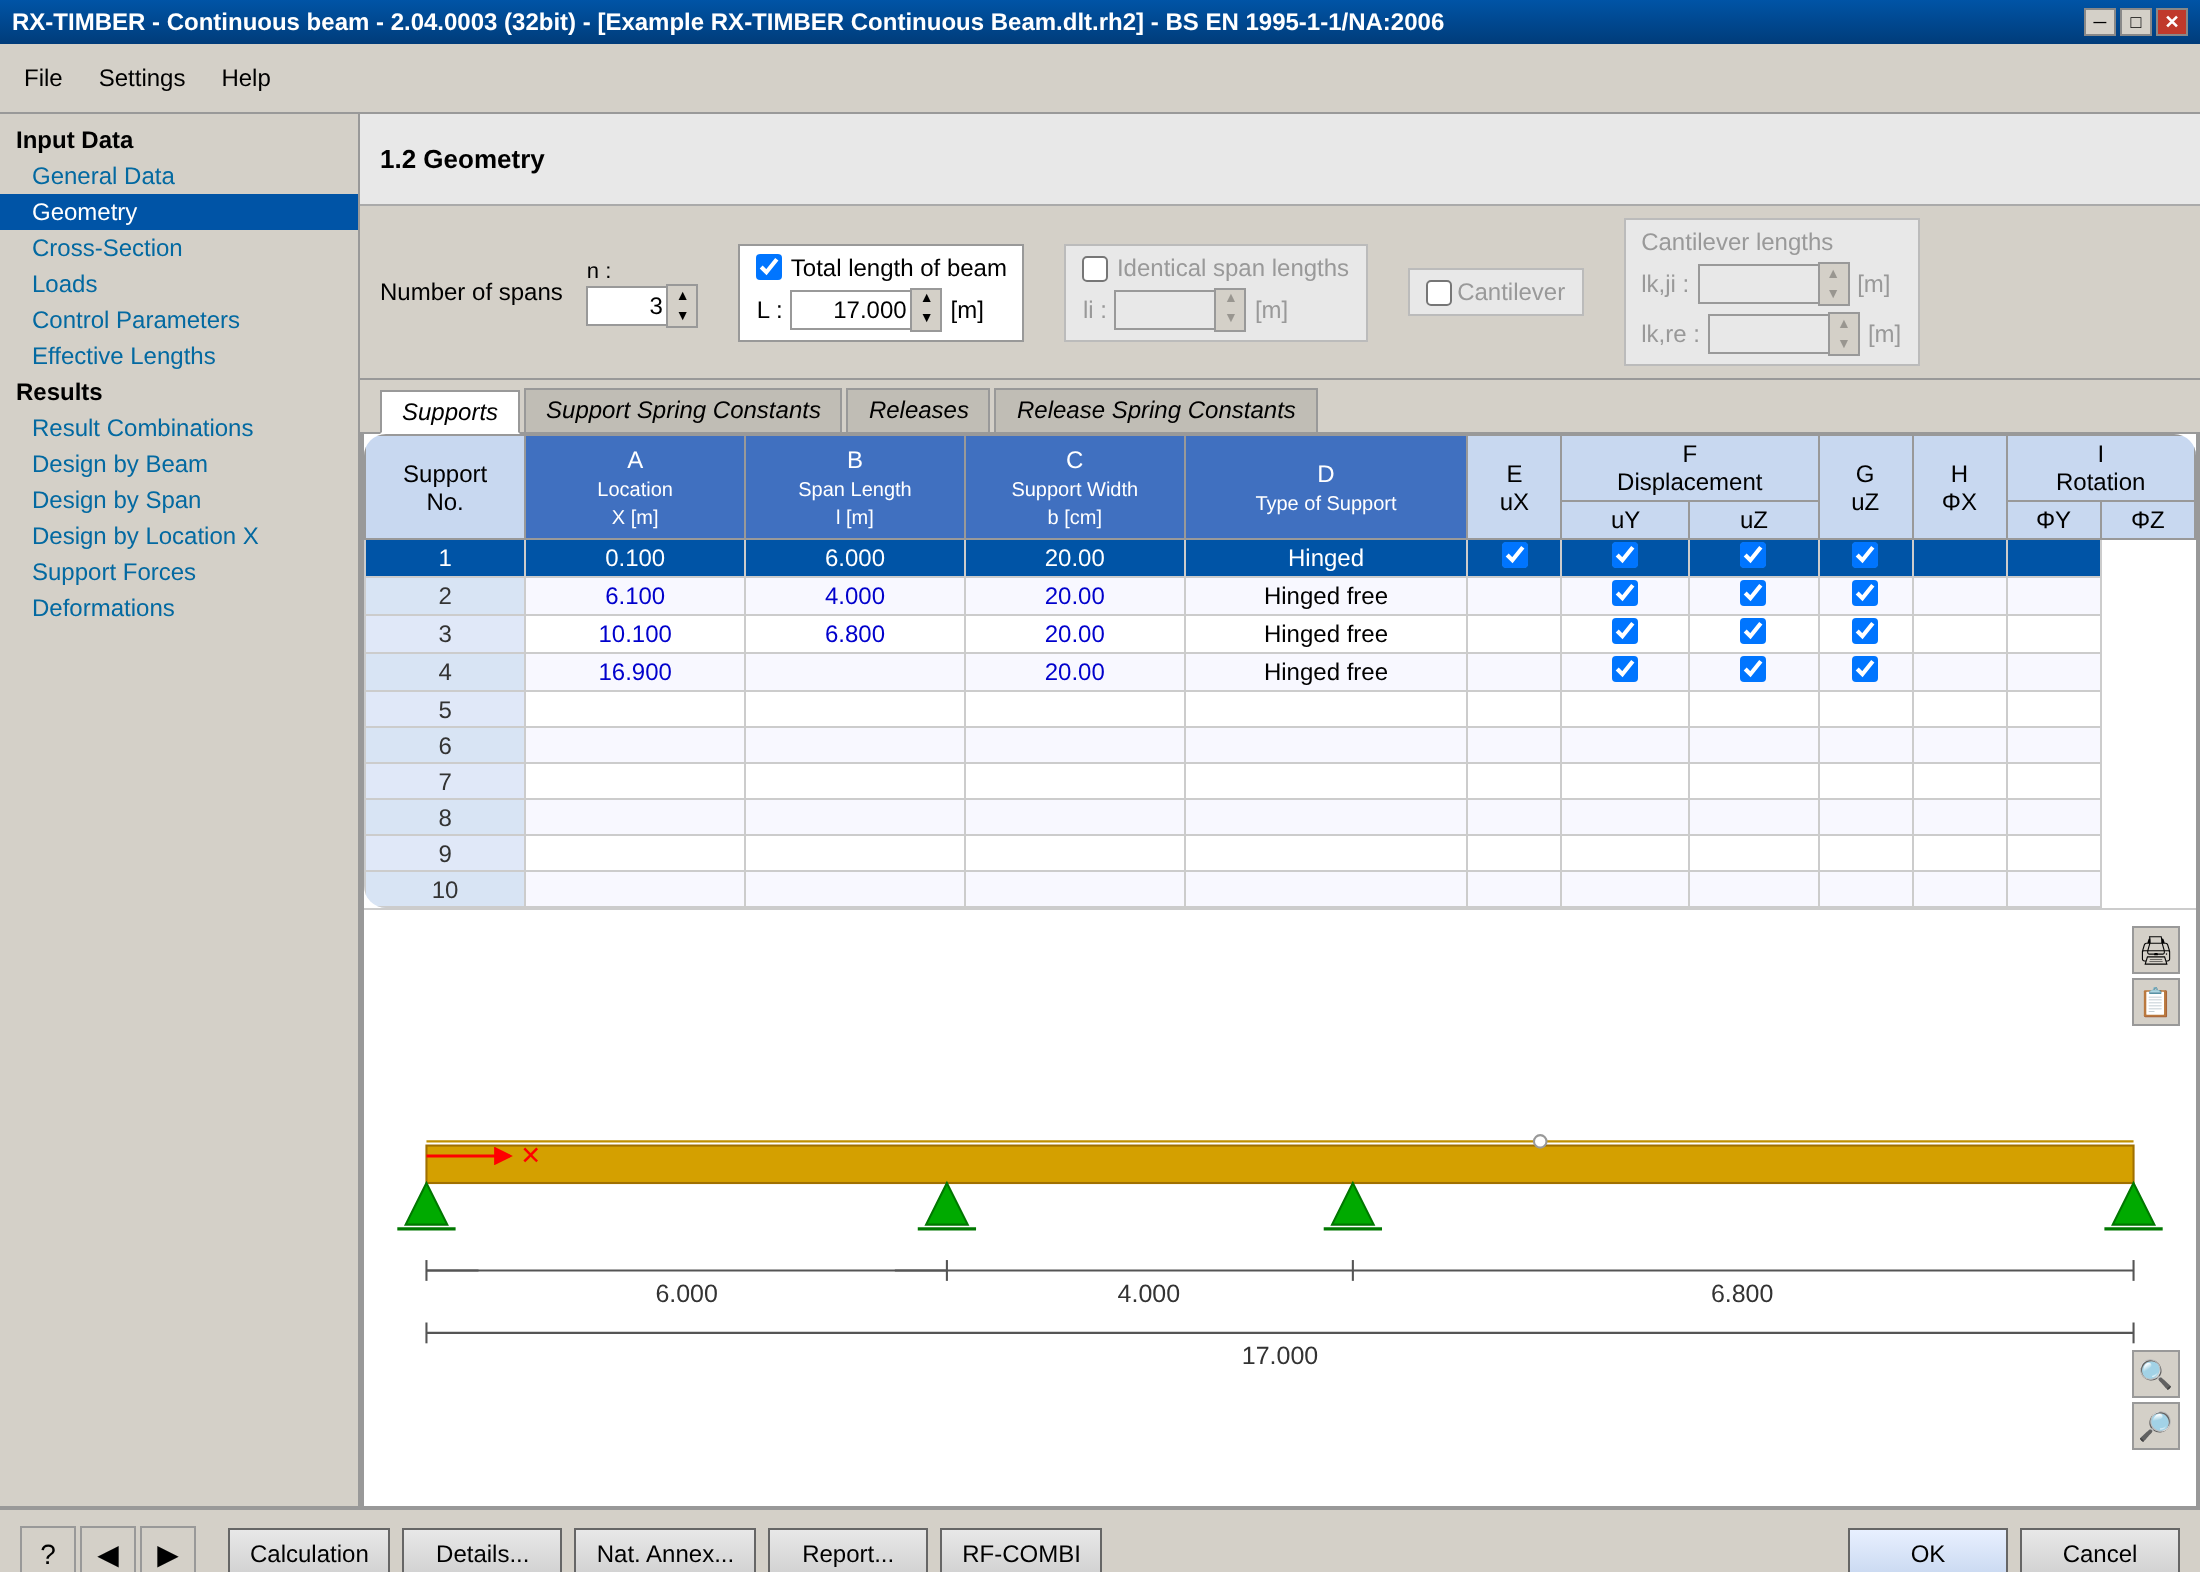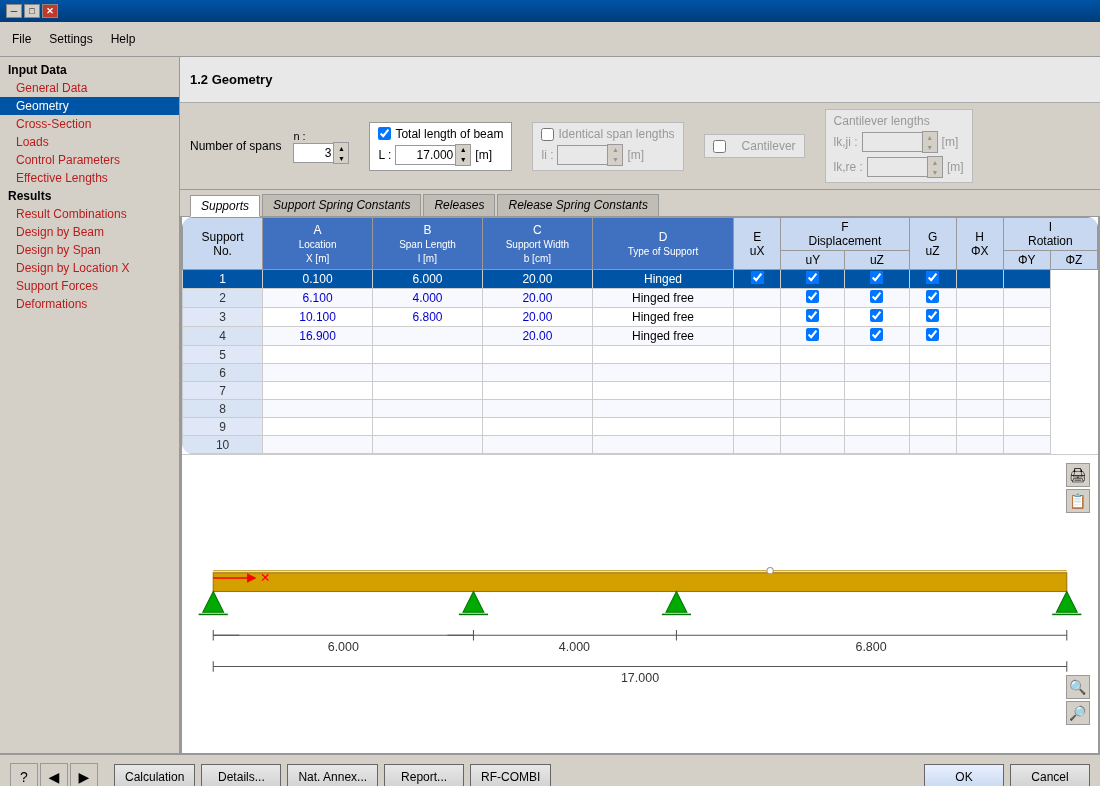--- a/index.html
+++ b/index.html
@@ -61,21 +61,21 @@
     .sidebar-section {
       font-weight: bold;
       padding: 2px 8px;
       font-size: 12px;
       color: #000;
     }
     .sidebar-item {
       padding: 2px 16px;
       font-size: 12px;
       cursor: pointer;
-      color: #b91c1c;
+      color: #0369a1;
     }
     .sidebar-item.selected {
       background: #0054a6;
       color: white;
     }
 
     
     .content-area {
       flex: 1;
       background: #f0f0f0;
@@ -289,20 +289,21 @@
       background: linear-gradient(to bottom, #e8f0ff, #c8d8f0);
     }
 
     .grayed { color: #999; }
     .grayed input { color: #999; background: #e8e8e8; }
   </style>
 </head>
 <body>
 
 <div class="title-bar">
+  <span>RX-TIMBER - Continuous beam - 2.04.0003 (32bit) - [Example RX-TIMBER Continuous Beam.dlt.rh2] - BS EN 1995-1-1/NA:2006</span>
   <div class="title-bar-controls">
     <div class="title-btn">─</div>
     <div class="title-btn">□</div>
     <div class="title-btn close">✕</div>
   </div>
 </div>
 
 <div class="menu-bar">
   <div class="menu-item">File</div>
   <div class="menu-item">Settings</div>
@@ -380,21 +381,21 @@
             <div class="spinner-btns">
               <button class="spinner-btn" disabled="">▲</button>
               <button class="spinner-btn" disabled="">▼</button>
             </div>
           </div>
           <span>[m]</span>
         </div>
       </div>
 
       <div class="form-group" style="border:1px solid #bbb; padding:4px 8px; background:#e8e8e8; flex-direction:column; align-items:flex-start; gap:2px;">
-        <div style="display:flex;align-items:center;gap:16px;">
+        <div style="display:flex;align-items:center;gap:3px;">
           <input type="checkbox" style="">
           <span class="grayed">Cantilever</span>
         </div>
       </div>
 
       <div style="border:1px solid #bbb; padding:4px 8px; background:#e8e8e8; display:flex; flex-direction:column; gap:3px;">
         <span class="grayed">Cantilever lengths</span>
         <div style="display:flex;align-items:center;gap:4px;" class="grayed">
           <span>lk,ji :</span>
           <div class="spinner-group">

